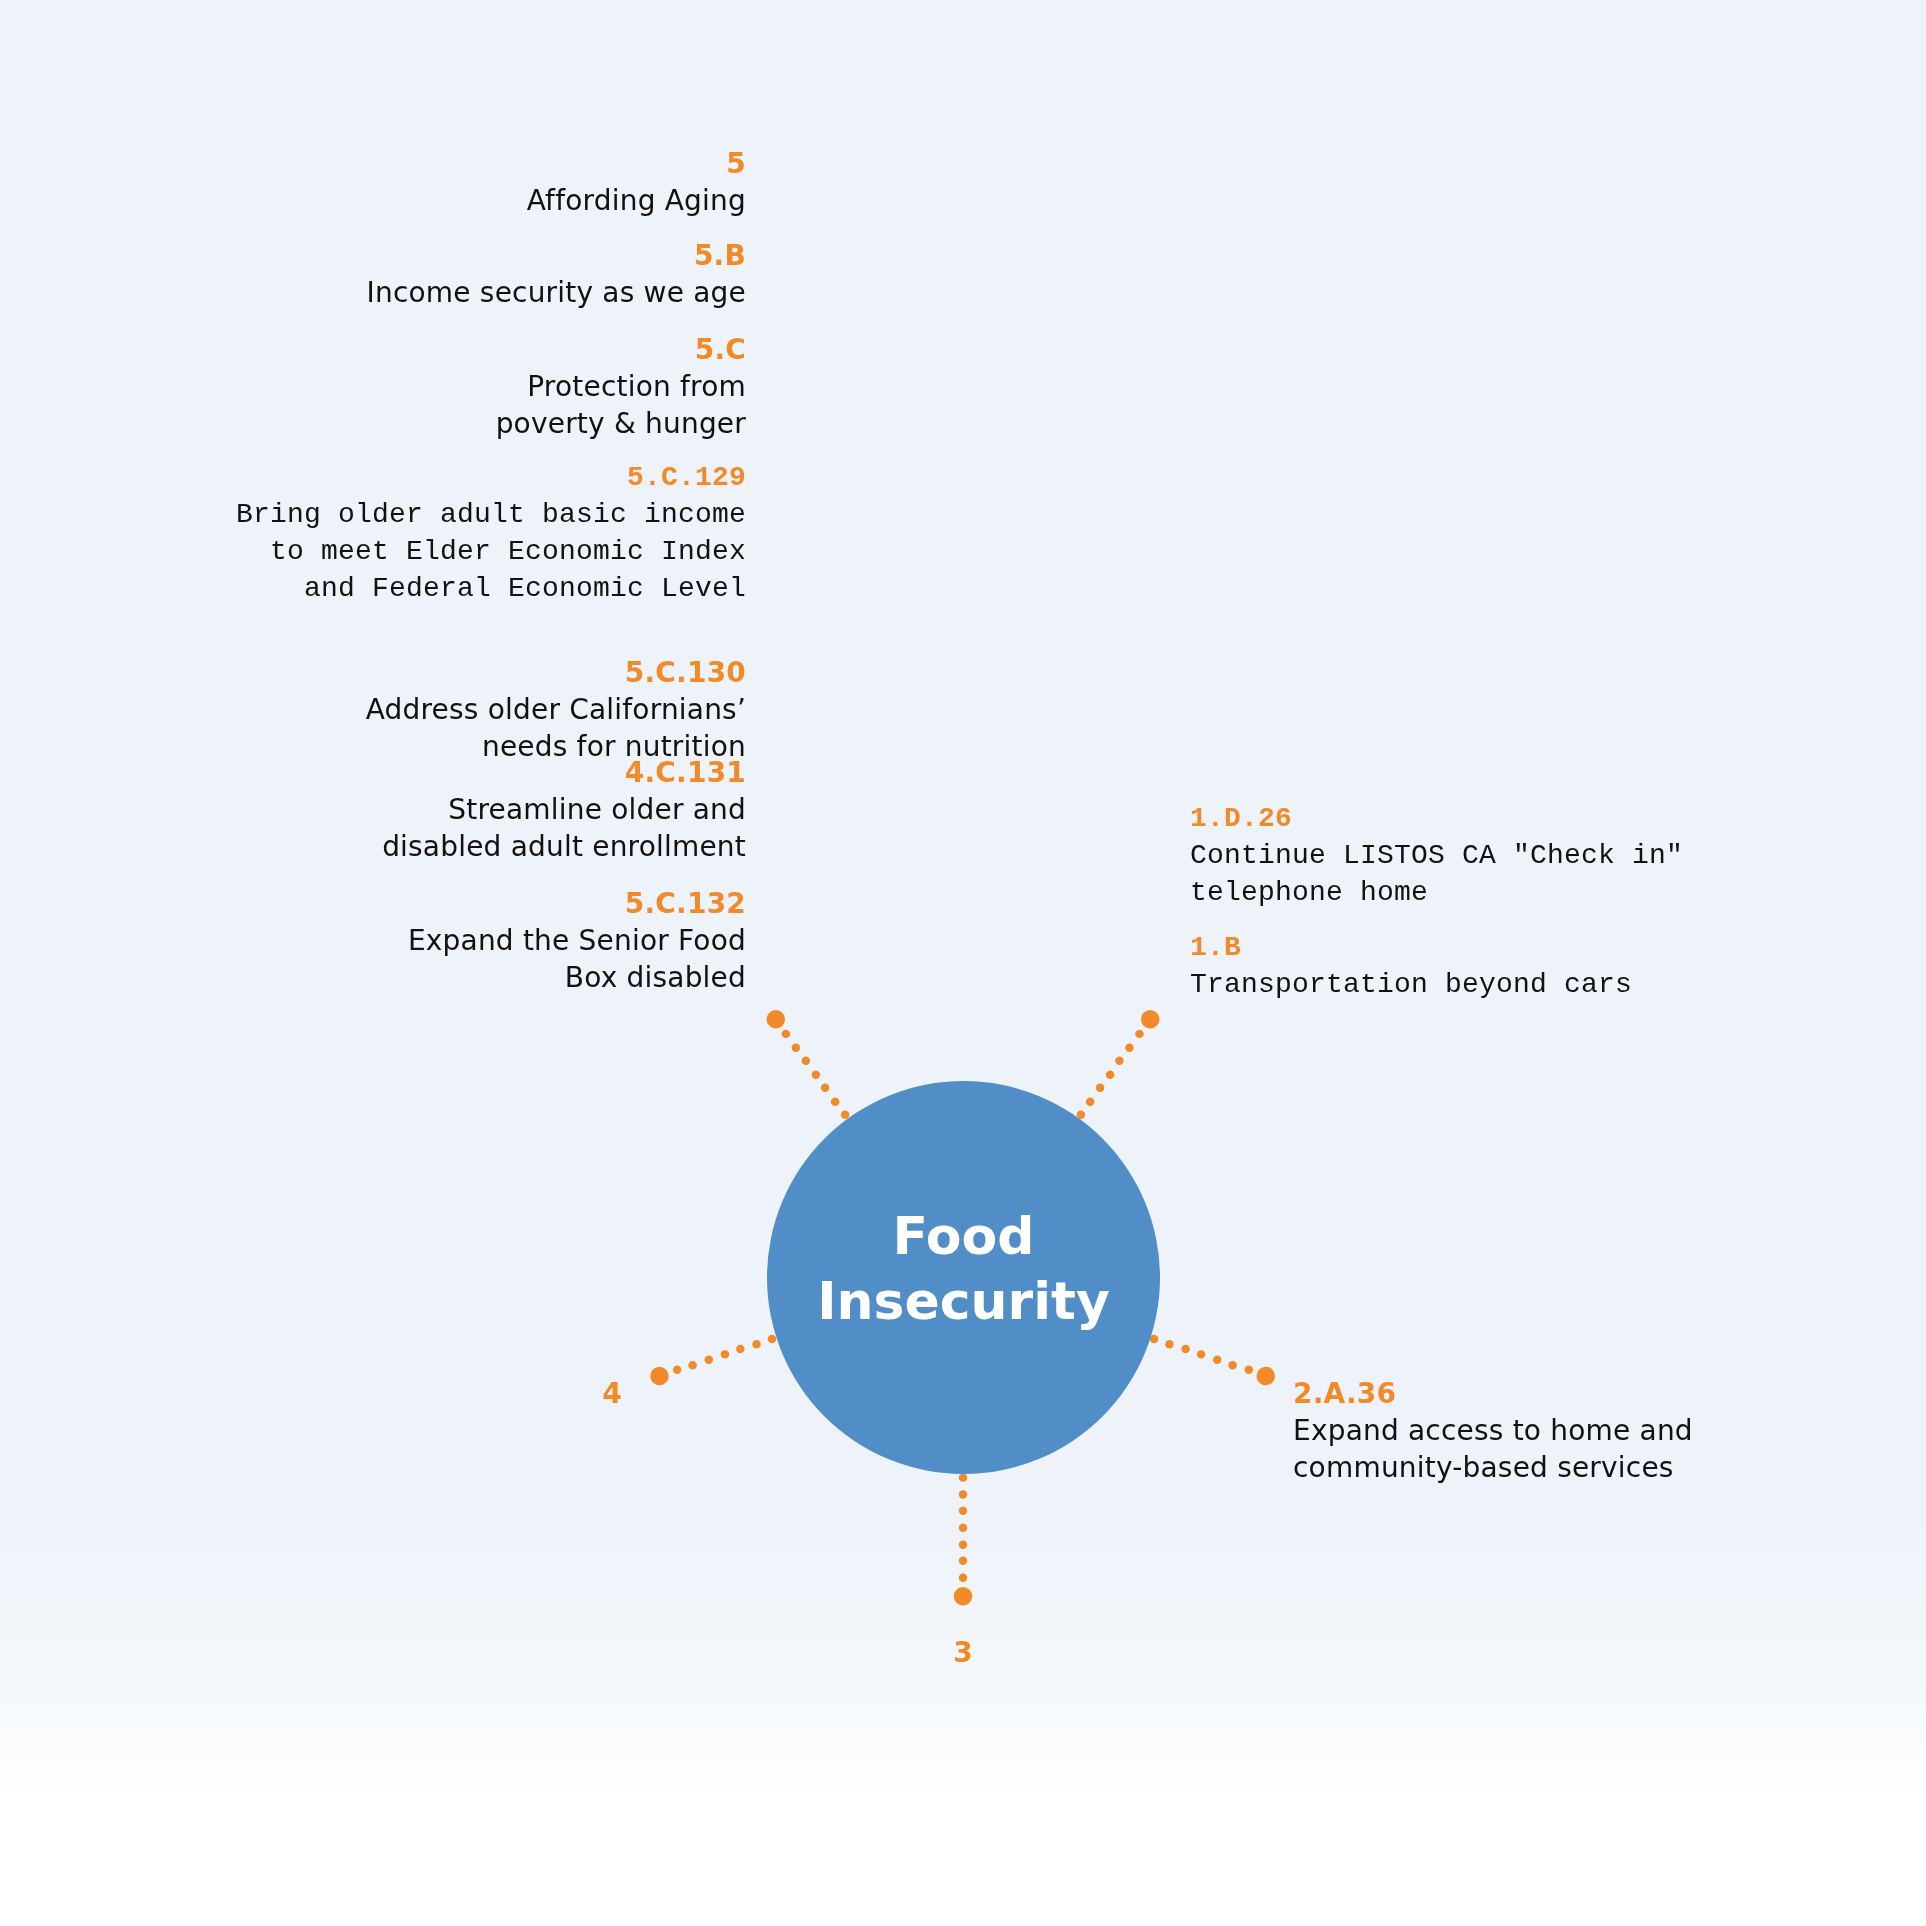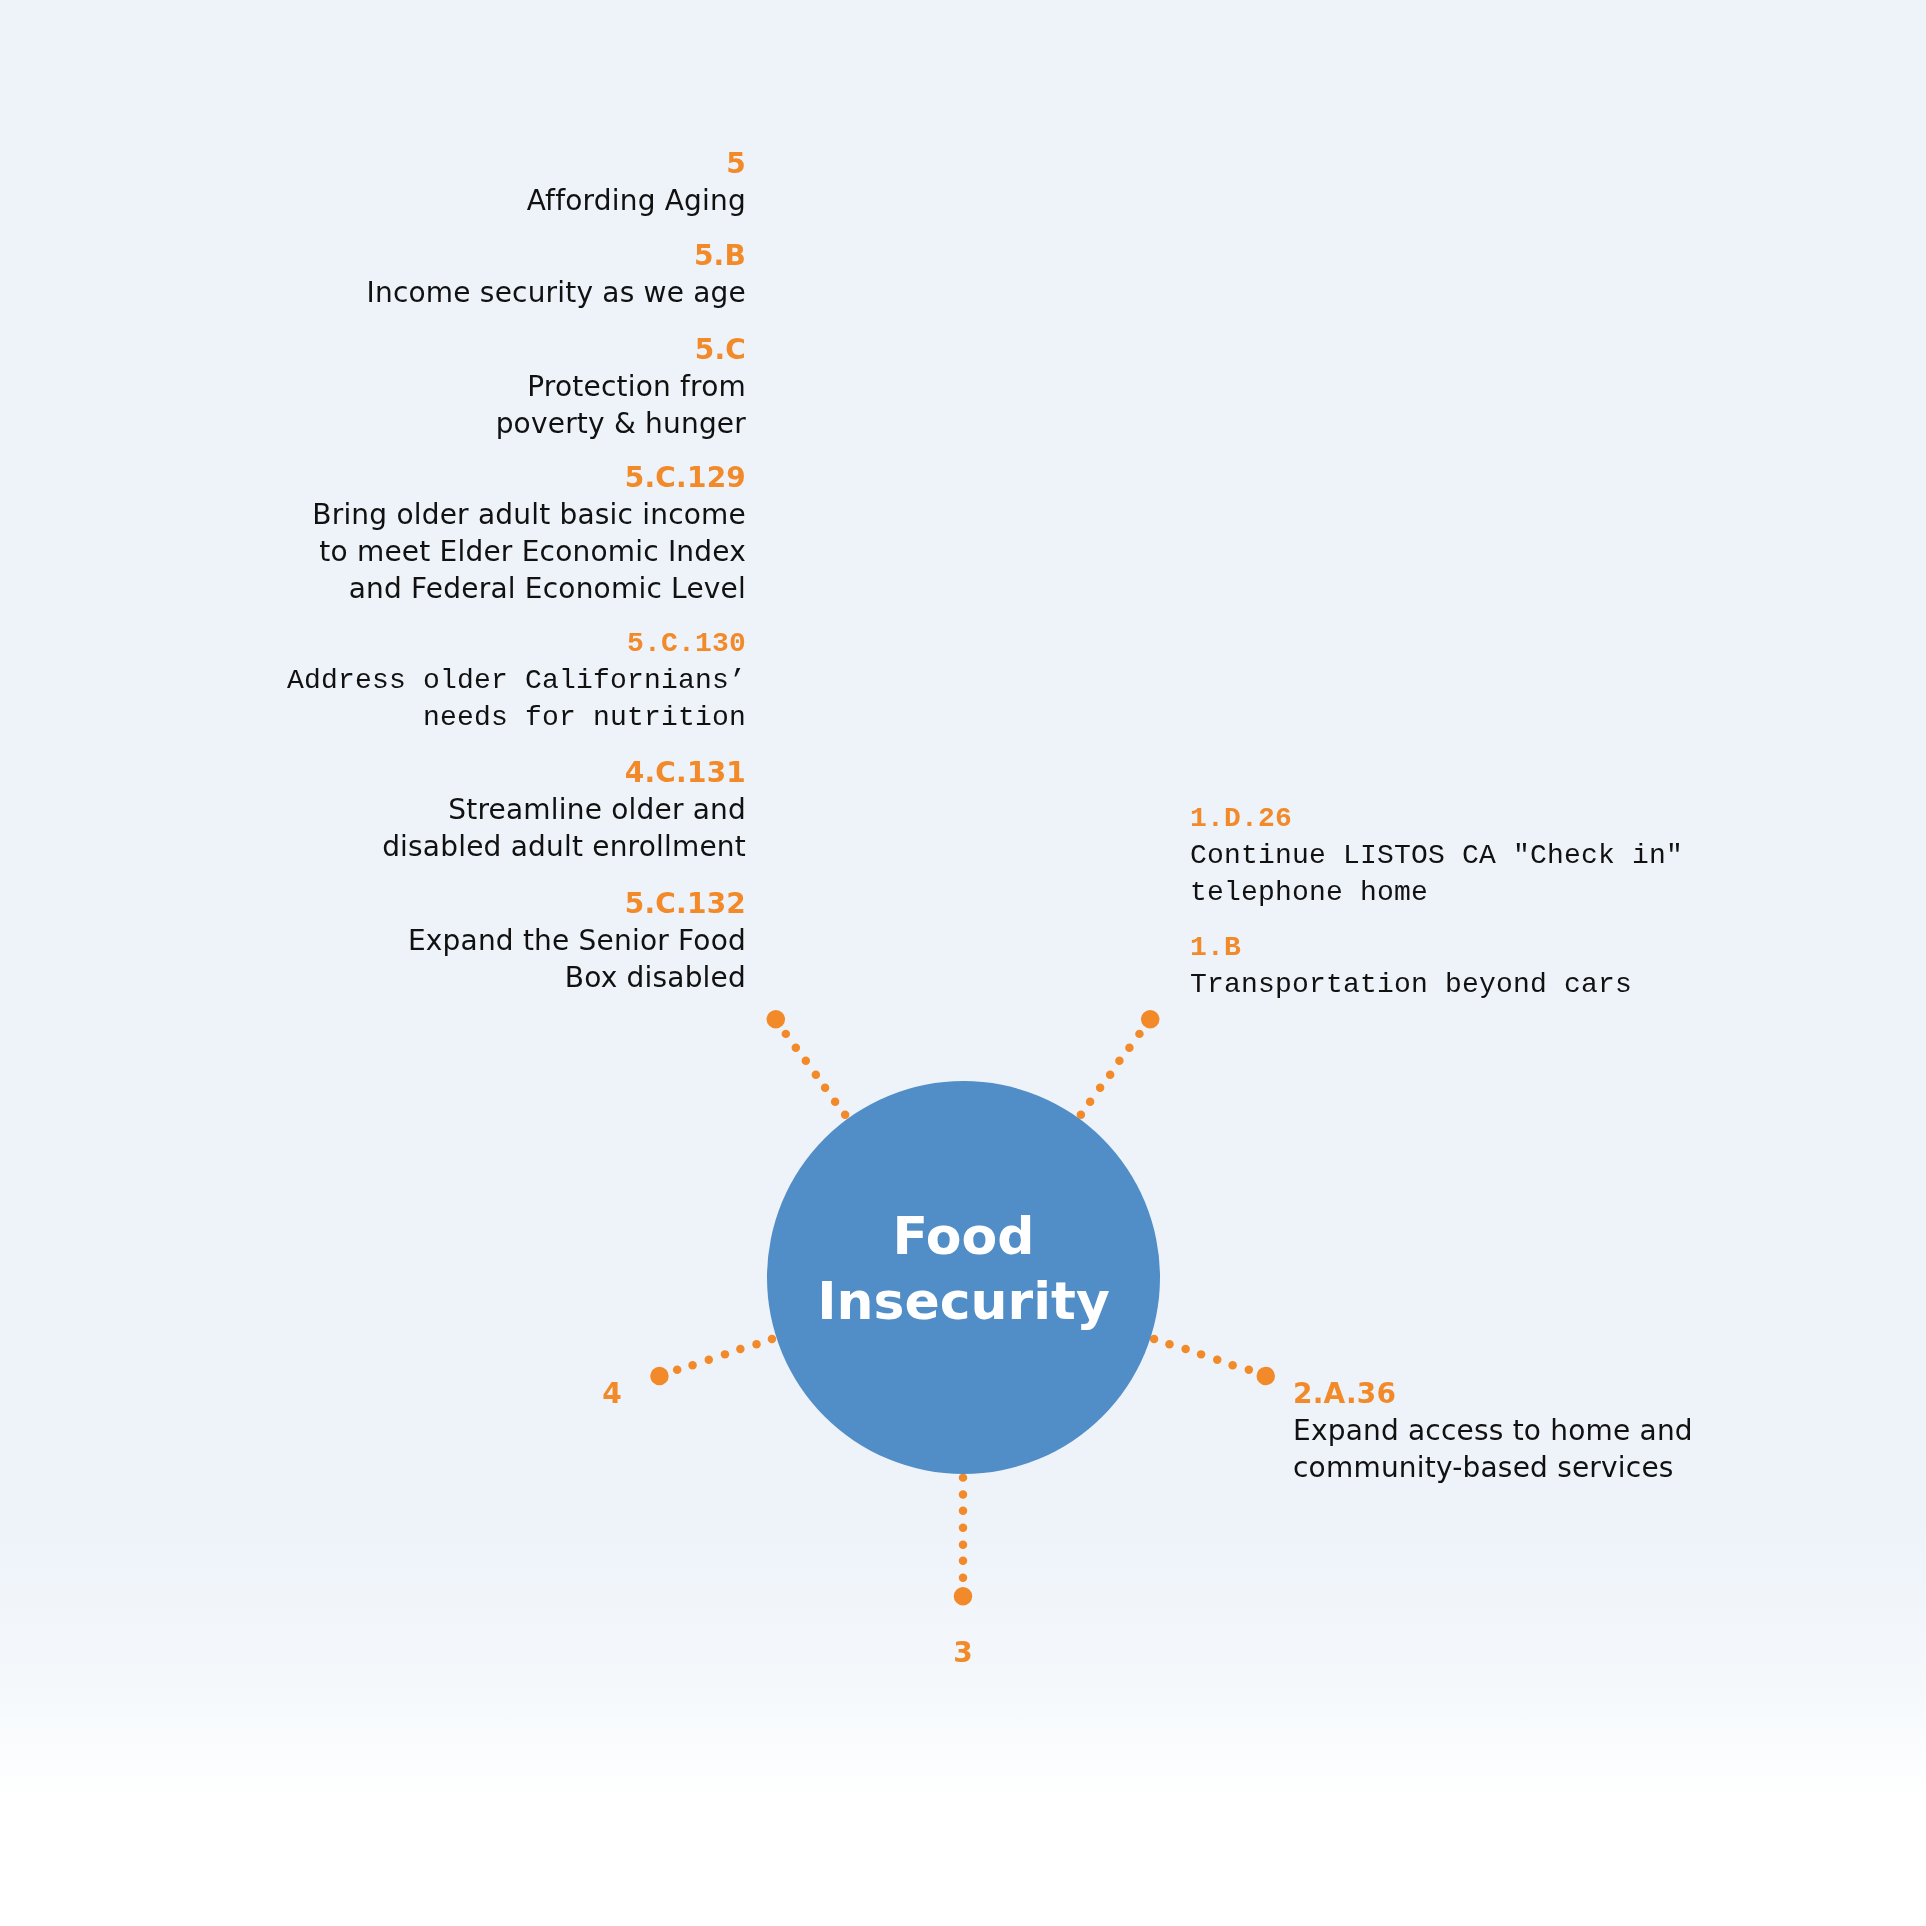--- a/index.html
+++ b/index.html
@@ -108,28 +108,28 @@
     <span class="code">5.B</span>
     <span class="desc">Income security as we age</span>
   </div>
 
   <div class="group right-align" style="right:1180px; top:331px;">
     <span class="code">5.C</span>
     <span class="desc">Protection from</span>
     <span class="desc">poverty &amp; hunger</span>
   </div>
 
-  <div class="group right-align" style="right:1180px; top:459px;">
+  <div class="group right-align" style="right:1180px; top:459px;font-family:Liberation Mono, monospace;">
     <span class="code">5.C.129</span>
     <span class="desc">Bring older adult basic income</span>
     <span class="desc">to meet Elder Economic Index</span>
     <span class="desc">and Federal Economic Level</span>
   </div>
 
-  <div class="group right-align" style="right:1180px; top:625px;font-family:Liberation Mono, monospace;">
+  <div class="group right-align" style="right:1180px; top:654px;">
     <span class="code">5.C.130</span>
     <span class="desc">Address older Californians’</span>
     <span class="desc">needs for nutrition</span>
   </div>
 
   <div class="group right-align" style="right:1180px; top:754px;">
     <span class="code">4.C.131</span>
     <span class="desc">Streamline older and</span>
     <span class="desc">disabled adult enrollment</span>
   </div>

